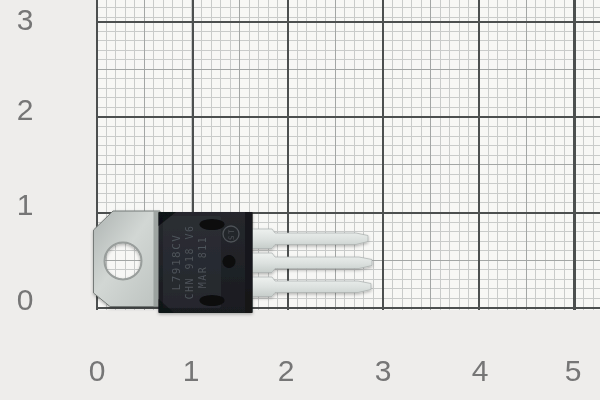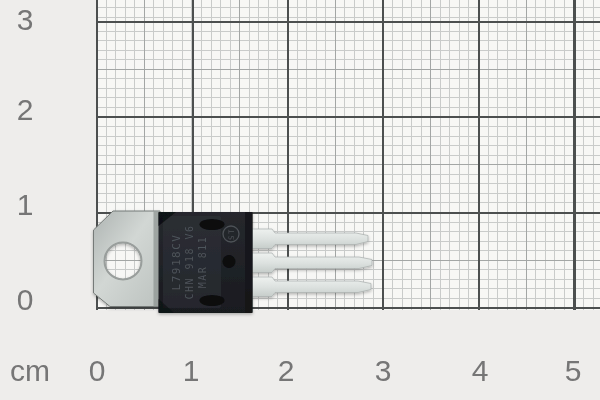--- a/index.html
+++ b/index.html
@@ -46,21 +46,20 @@
 
 <div class="stage">
 
   <div class="paper"></div>
 
   <div class="tick v" style="top:5px;">3</div>
   <div class="tick v" style="top:95px;">2</div>
   <div class="tick v" style="top:190px;">1</div>
   <div class="tick v" style="top:285px;">0</div>
 
-  <div class="tick h" style="left:8px;">cm</div>
   <div class="tick h" style="left:75px;">0</div>
   <div class="tick h" style="left:169px;">1</div>
   <div class="tick h" style="left:264px;">2</div>
   <div class="tick h" style="left:361px;">3</div>
   <div class="tick h" style="left:458px;">4</div>
   <div class="tick h" style="left:551px;">5</div>
 
   <svg width="600" height="400" viewBox="0 0 600 400">
     <defs>
       <linearGradient id="tabGrad" x1="0" y1="0" x2="1" y2="1">

